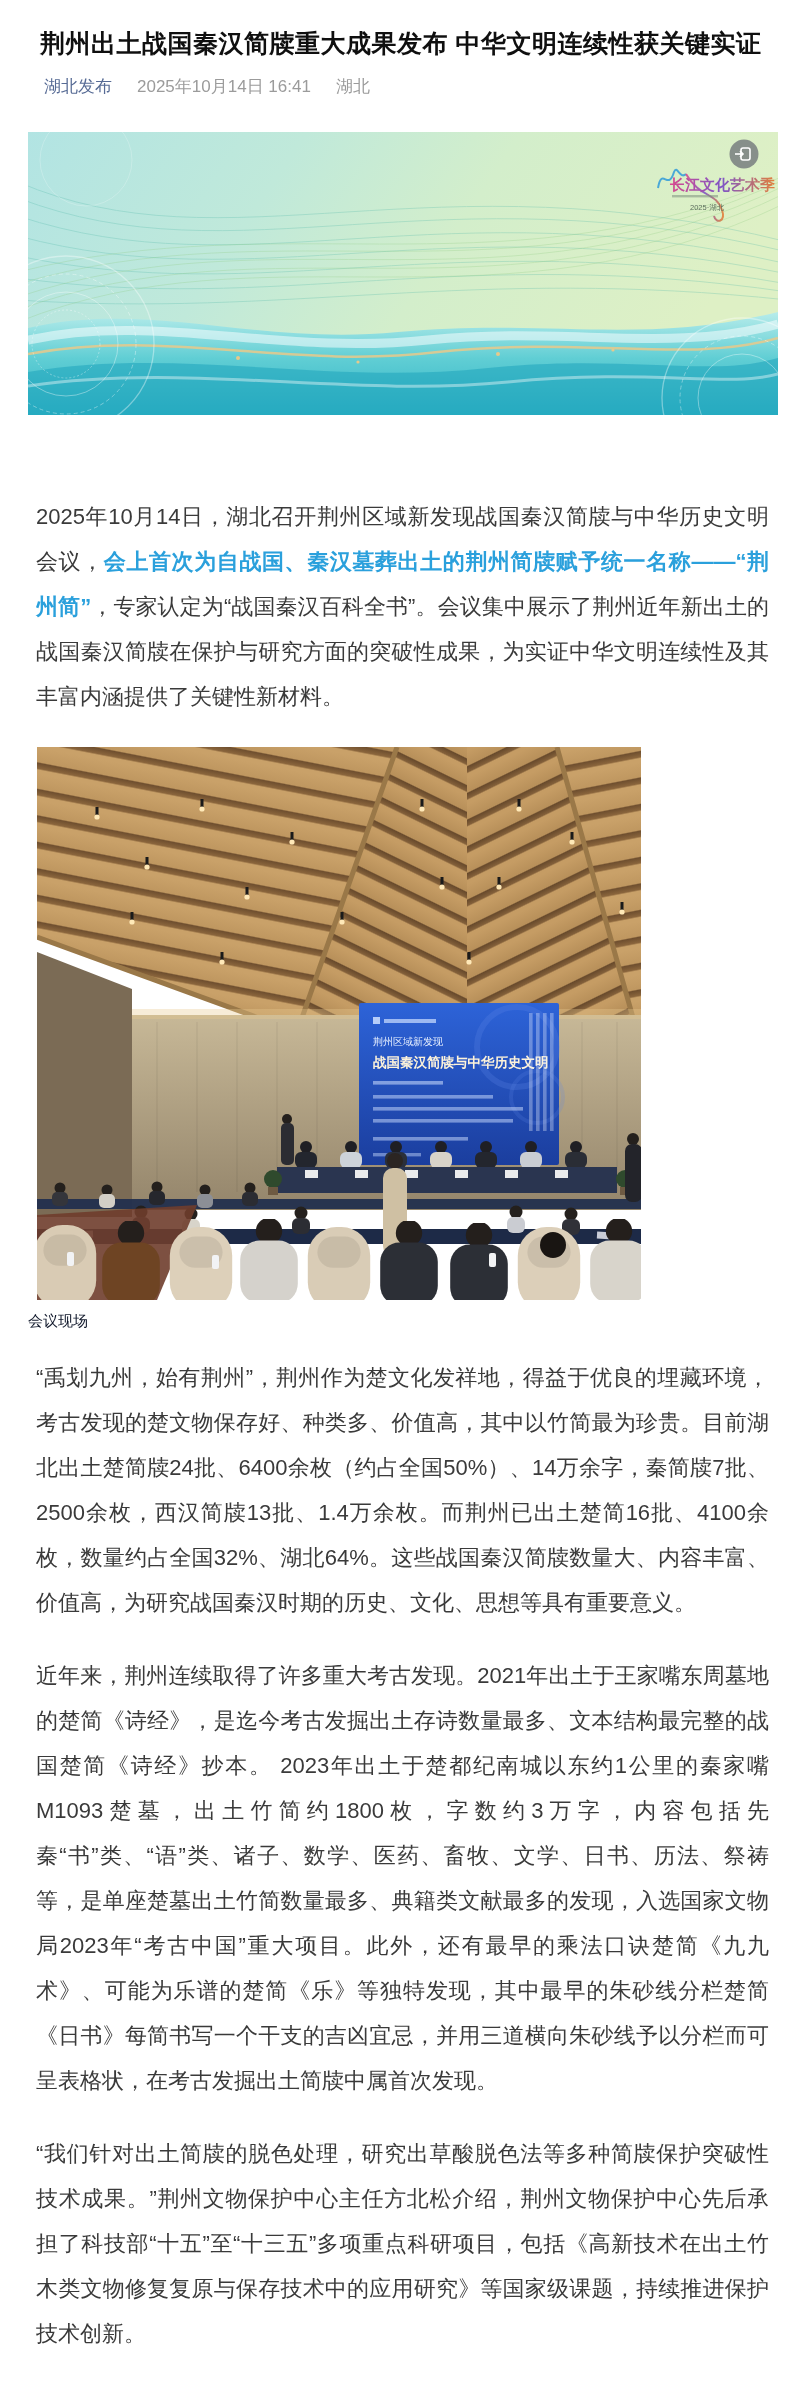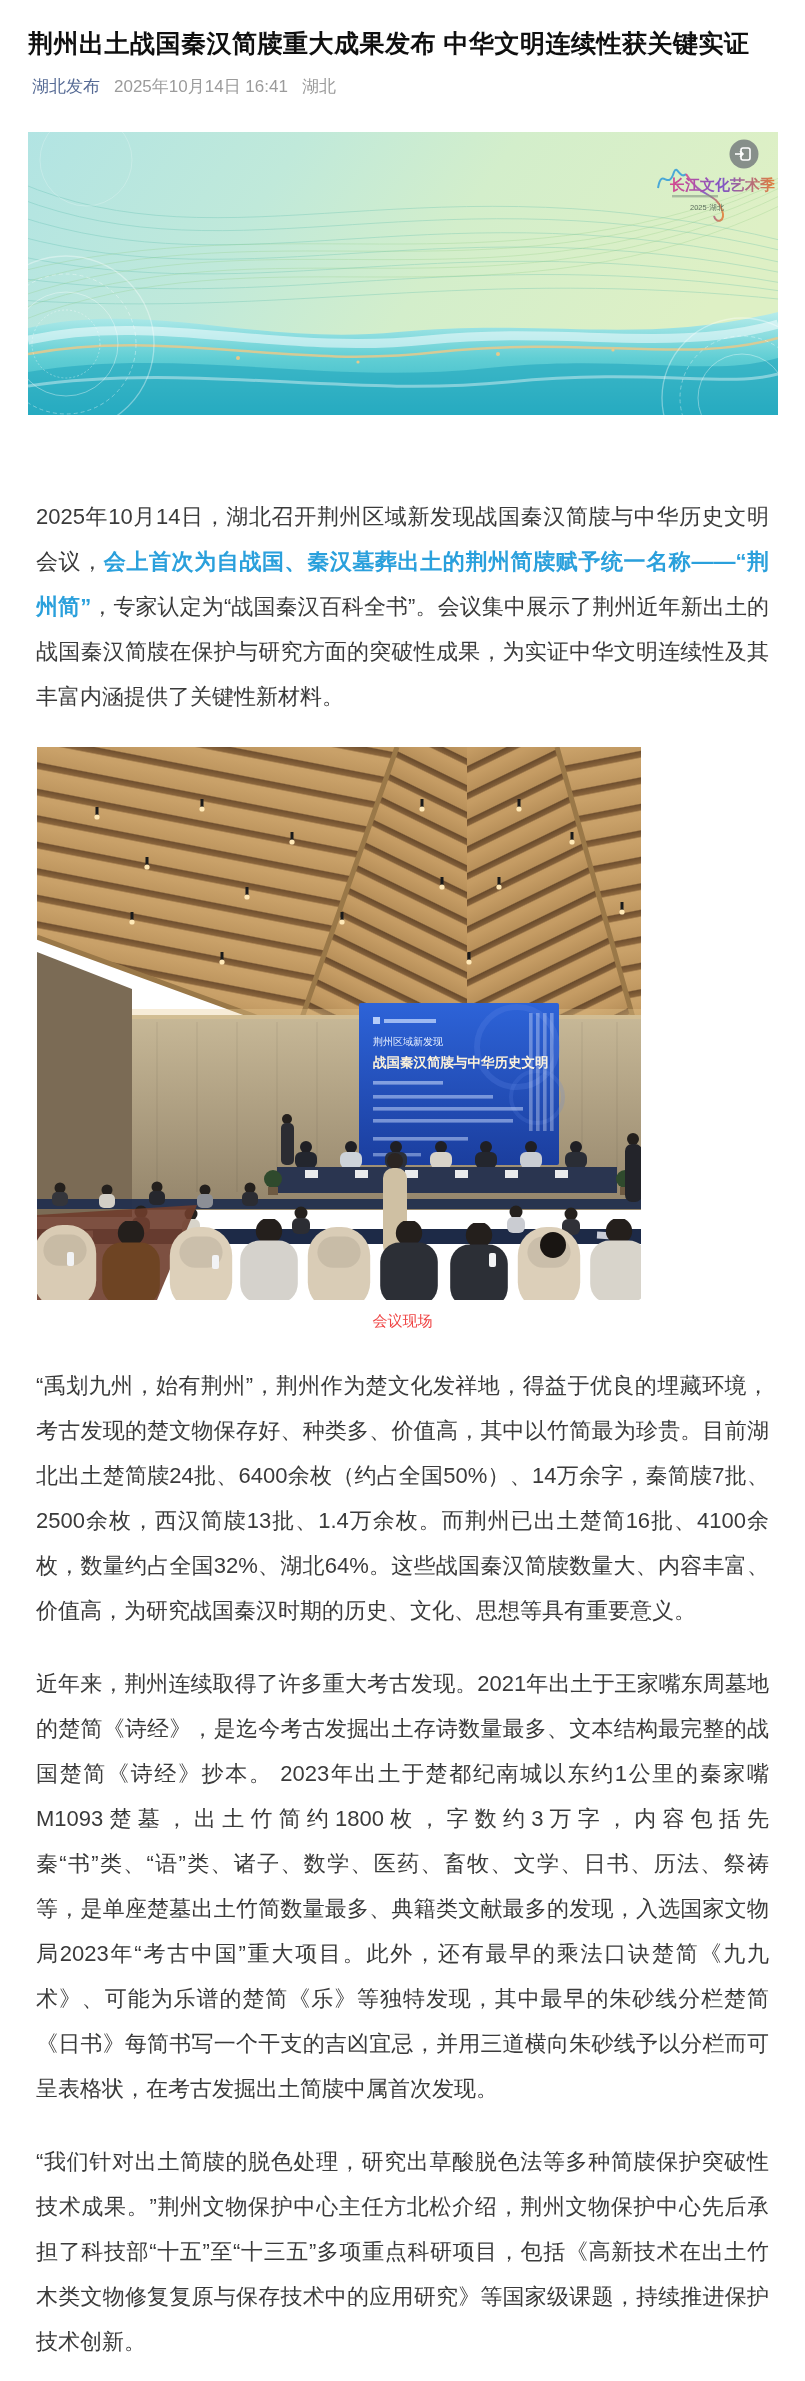--- a/index.html
+++ b/index.html
@@ -1,28 +1,28 @@
 <!DOCTYPE html>
 <html><head>
 <meta charset="utf-8">
 <style>
   html,body{margin:0;padding:0;background:#ffffff;}
   body{width:805px;font-family:"Liberation Sans","DejaVu Sans",sans-serif;color:#363636;}
   .article{padding:26px 28px 30px;box-sizing:border-box;width:805px;}
-  .title{font-size:25px;line-height:1.4;font-weight:700;color:#0f0f0f;margin:0 0 14px;letter-spacing:.5px;}
-  .meta{display:flex;align-items:flex-end;gap:14px;font-size:17px;margin:0 4px 34px;}
+  .title{font-size:25px;line-height:1.4;font-weight:700;color:#0f0f0f;margin:0 12px 14px;letter-spacing:.5px;}
+  .meta{display:flex;align-items:flex-end;gap:25px;font-size:17px;margin:0 16px 34px;}
   .meta .source{color:#576b95;cursor:pointer;}
   .meta .datetime,.meta .location{color:#9b9b9b;}
   .banner-fig{margin:0 0 22px;width:750px;height:340px;position:relative;overflow:hidden;}
   .banner-fig svg{display:block;}
   .body-para{font-size:22px;line-height:45px;margin:0 8px 28px;text-align:justify;color:#3a3a3a;}
   .highlight{color:#2aa0dc;font-weight:700;}
   .photo-fig{margin:9px;width:604px;height:553px;overflow:hidden;}
   .photo-fig svg{display:block;}
-  .caption{font-size:15px;color:#ef4444;margin:12px 0 32px;text-align:center;}
+  .caption{font-size:15px;color:#0f172a;margin:12px 0 24px;}
 </style>
 </head>
 <body>
 
 <div class="article">
 
   <h1 class="title">荆州出土战国秦汉简牍重大成果发布 中华文明连续性获关键实证</h1>
 
   <div class="meta">
     <span class="source">湖北发布</span>

